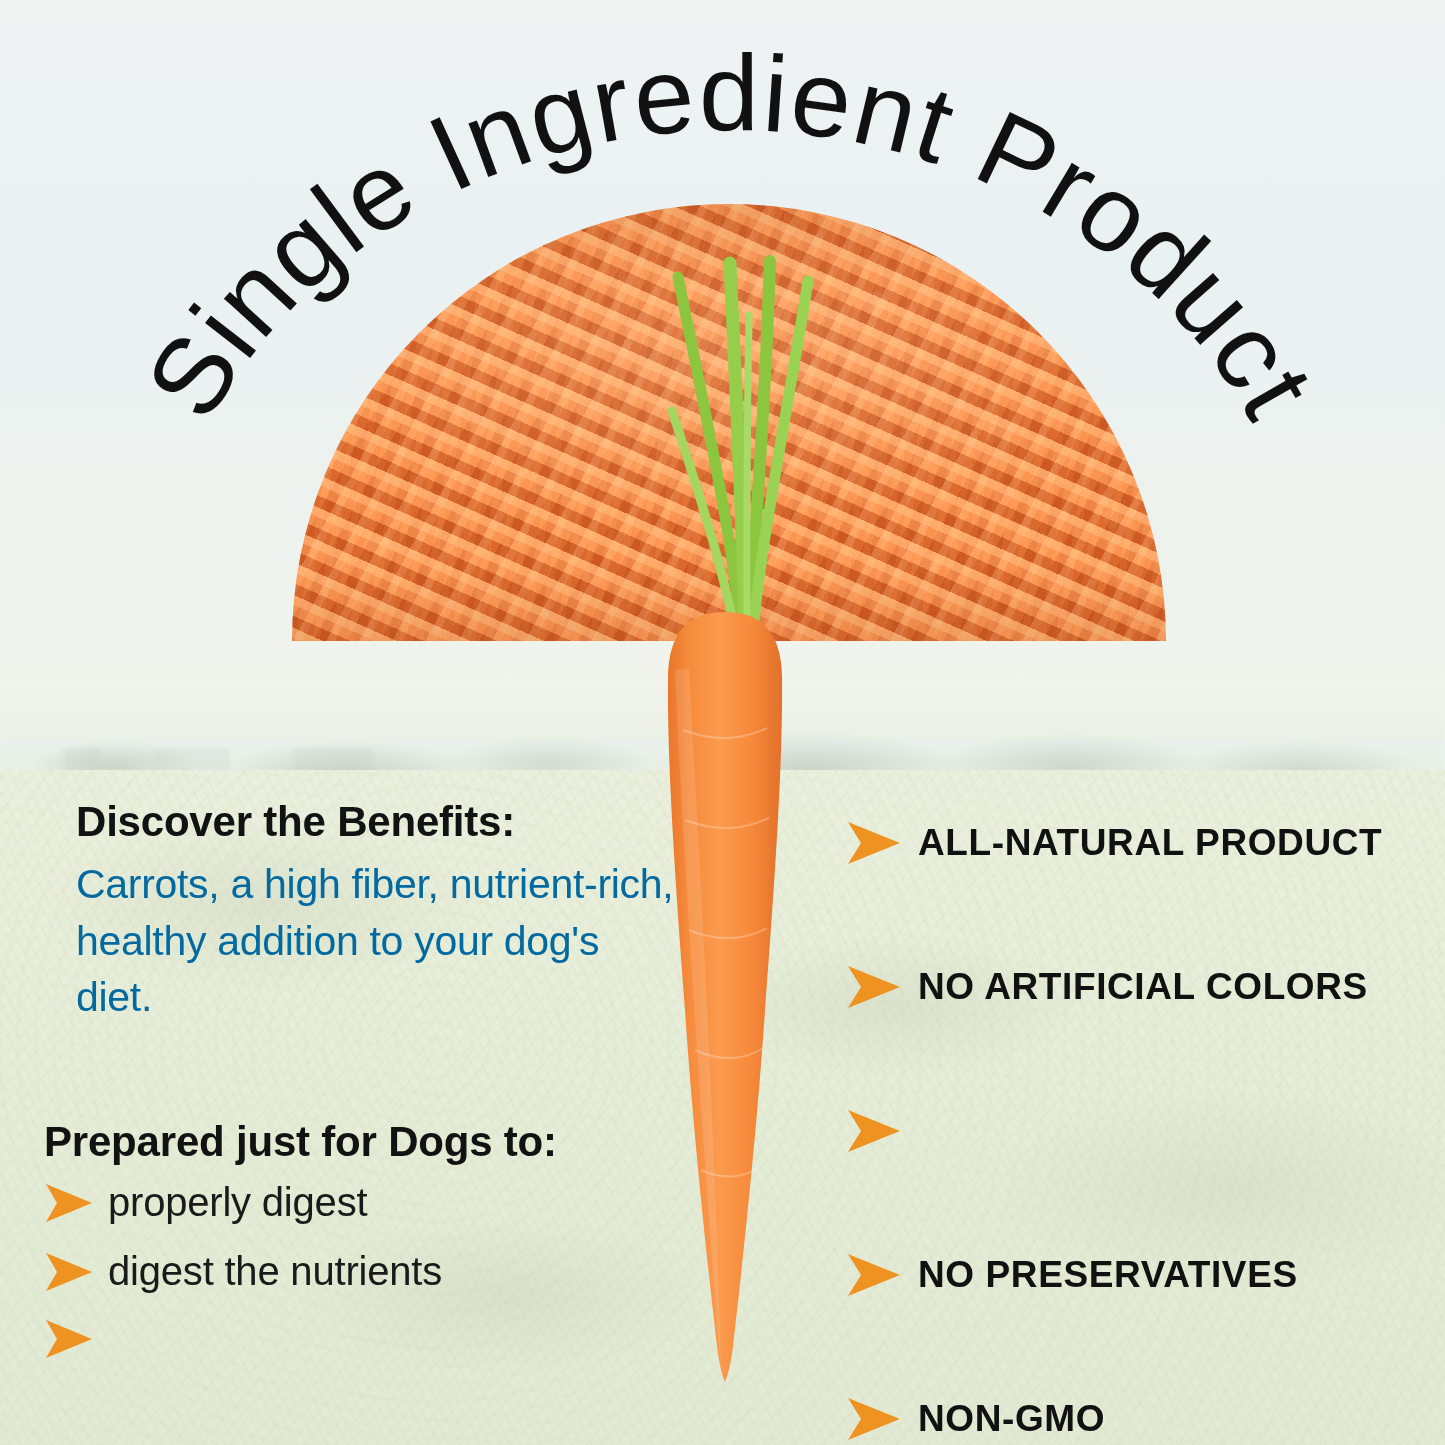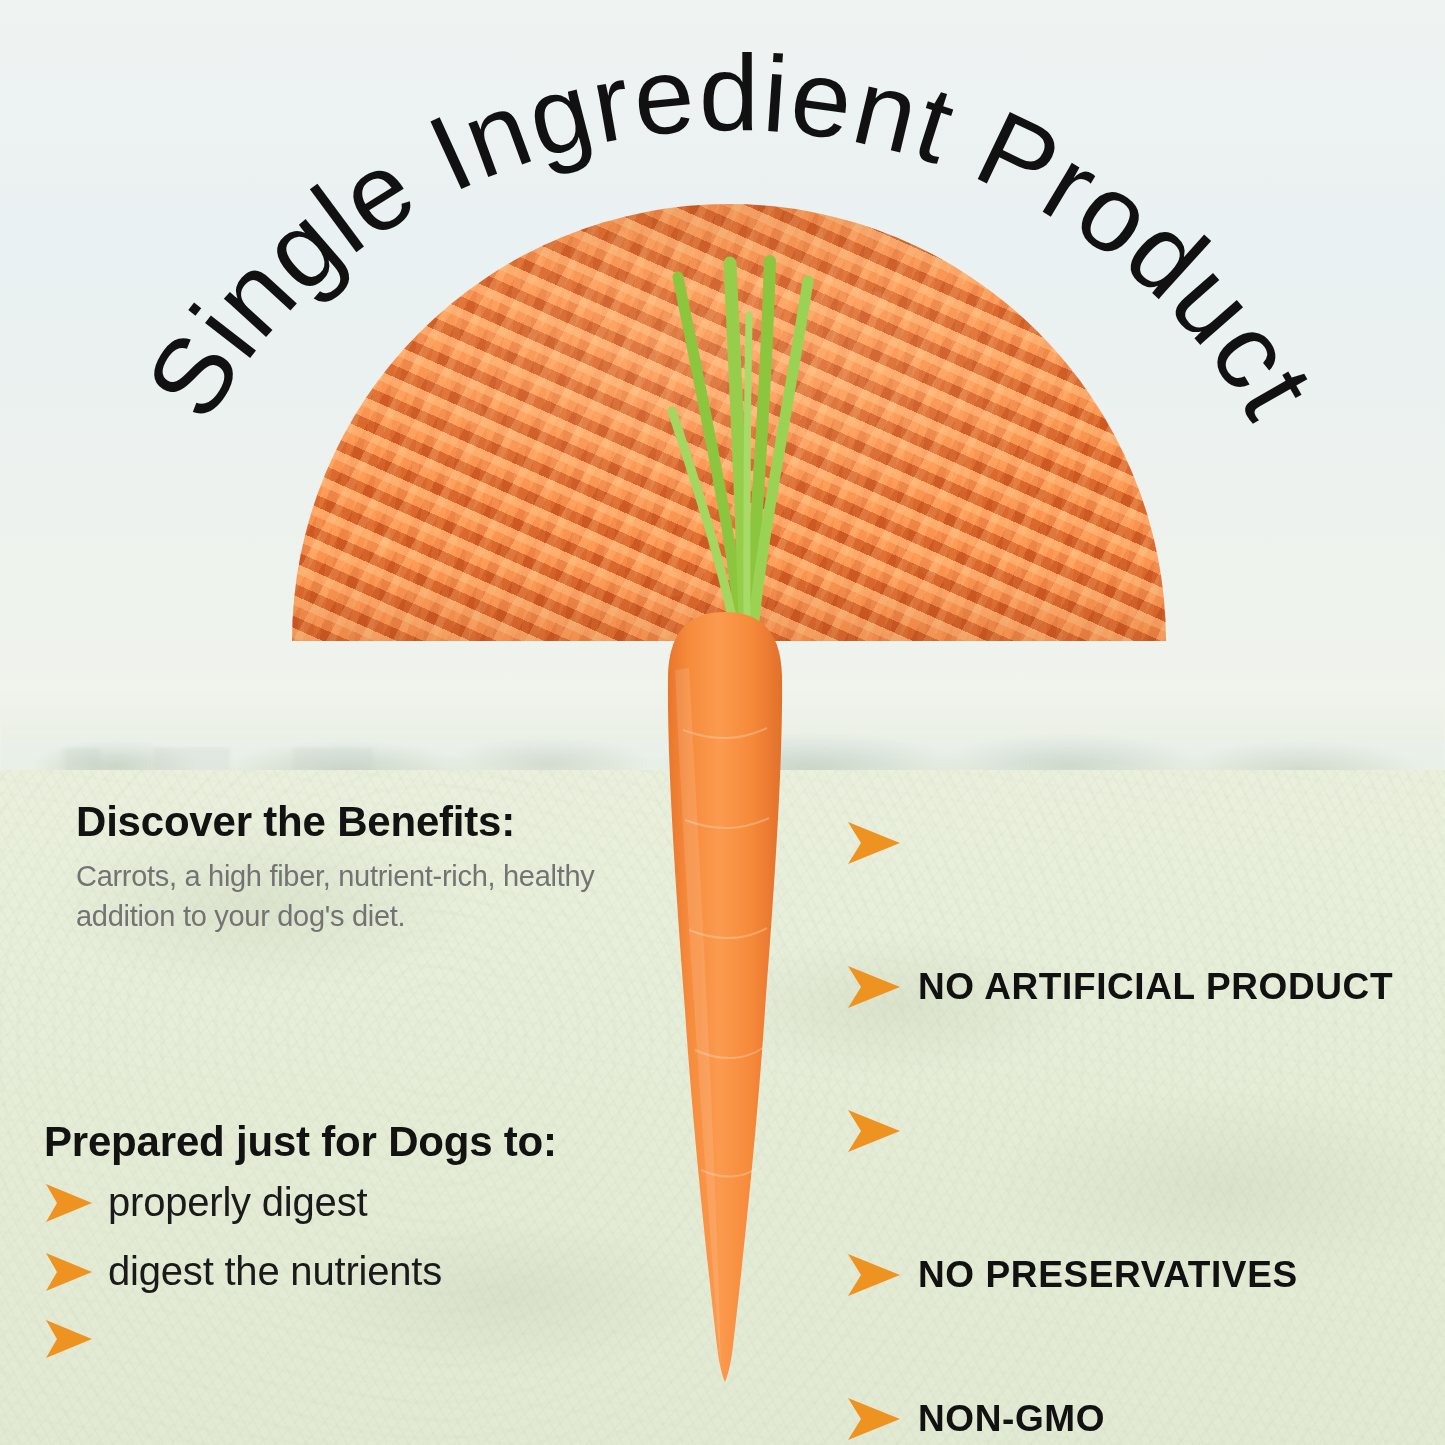--- a/index.html
+++ b/index.html
@@ -118,21 +118,21 @@
 
   
   .left-col{
     position:absolute;left:44px;top:798px;width:610px;margin-left:32px;
   }
   .heading{
     font-size:42px;font-weight:700;color:#121212;
     letter-spacing:-.2px;line-height:1.15;margin:0 0 10px 0;
   }
   .body-copy{
-    font-size:29px;font-weight:400;color:#737373;
+    font-size:41px;font-weight:400;color:#0369a1;
     line-height:1.38;margin:0;letter-spacing:-.3px;
   }
   .left-col-2{
     position:absolute;left:44px;top:1118px;width:640px;
   }
   .bullet-list{list-style:none;margin:14px 0 0 0;padding:0;}
   .bullet-list li{
     display:flex;align-items:center;
     margin:0 0 24px 0;
   }
@@ -272,28 +272,29 @@
   </div>
 
   <div class="right-col">
     <ul class="right-list">
       <li>
         <span class="arrow">
           <svg viewBox="0 0 56 46" xmlns="http://www.w3.org/2000/svg">
               <path d="M2,2 L54,23 L2,44 L15,23 Z" fill="#EE9321"></path>
             </svg>
         </span>
-      </li>
-      <li>
-        <span class="arrow">
-          <svg viewBox="0 0 56 46" xmlns="http://www.w3.org/2000/svg">
-              <path d="M2,2 L54,23 L2,44 L15,23 Z" fill="#EE9321"></path>
-            </svg>
-        </span>
-        <span class="right-label">NO ARTIFICIAL PRODUCT</span>
+        <span class="right-label">ALL-NATURAL PRODUCT</span>
+      </li>
+      <li>
+        <span class="arrow">
+          <svg viewBox="0 0 56 46" xmlns="http://www.w3.org/2000/svg">
+              <path d="M2,2 L54,23 L2,44 L15,23 Z" fill="#EE9321"></path>
+            </svg>
+        </span>
+        <span class="right-label">NO ARTIFICIAL COLORS</span>
       </li>
       <li>
         <span class="arrow">
           <svg viewBox="0 0 56 46" xmlns="http://www.w3.org/2000/svg">
               <path d="M2,2 L54,23 L2,44 L15,23 Z" fill="#EE9321"></path>
             </svg>
         </span>
       </li>
       <li>
         <span class="arrow">

